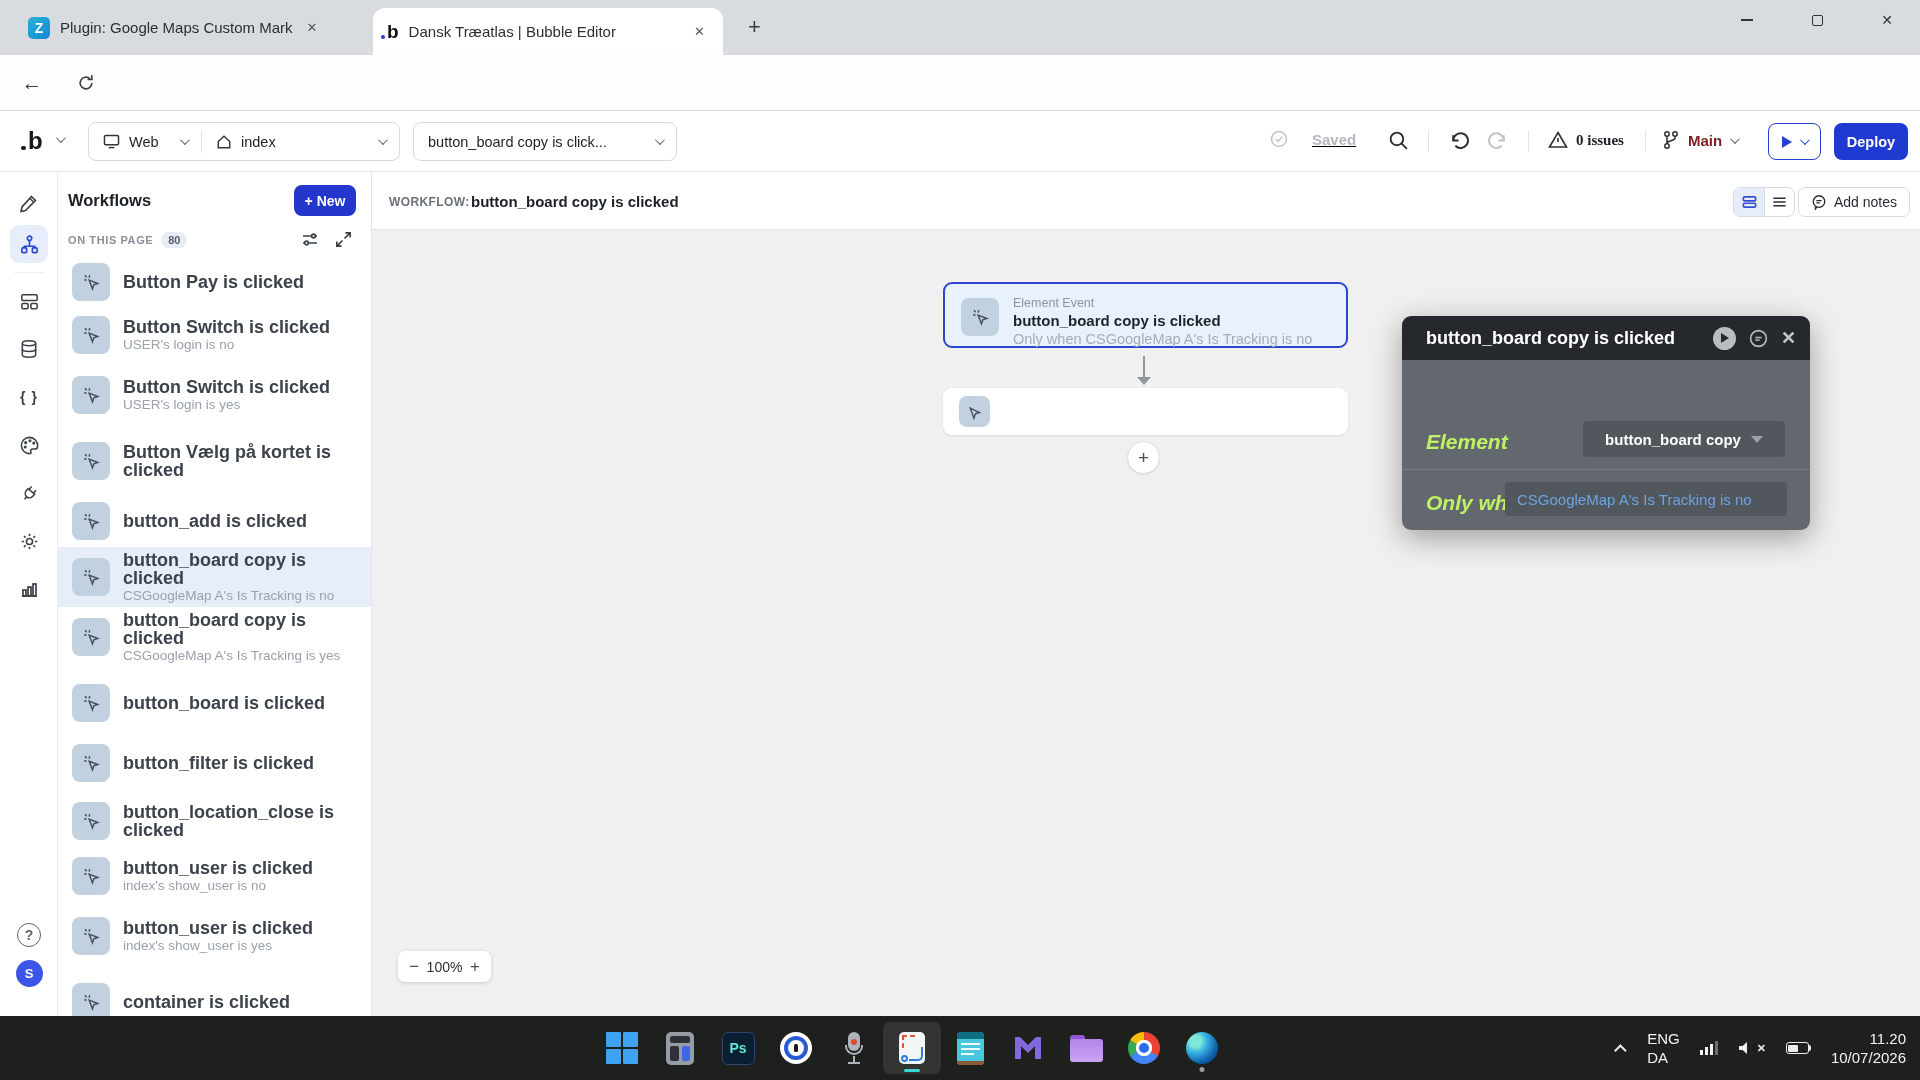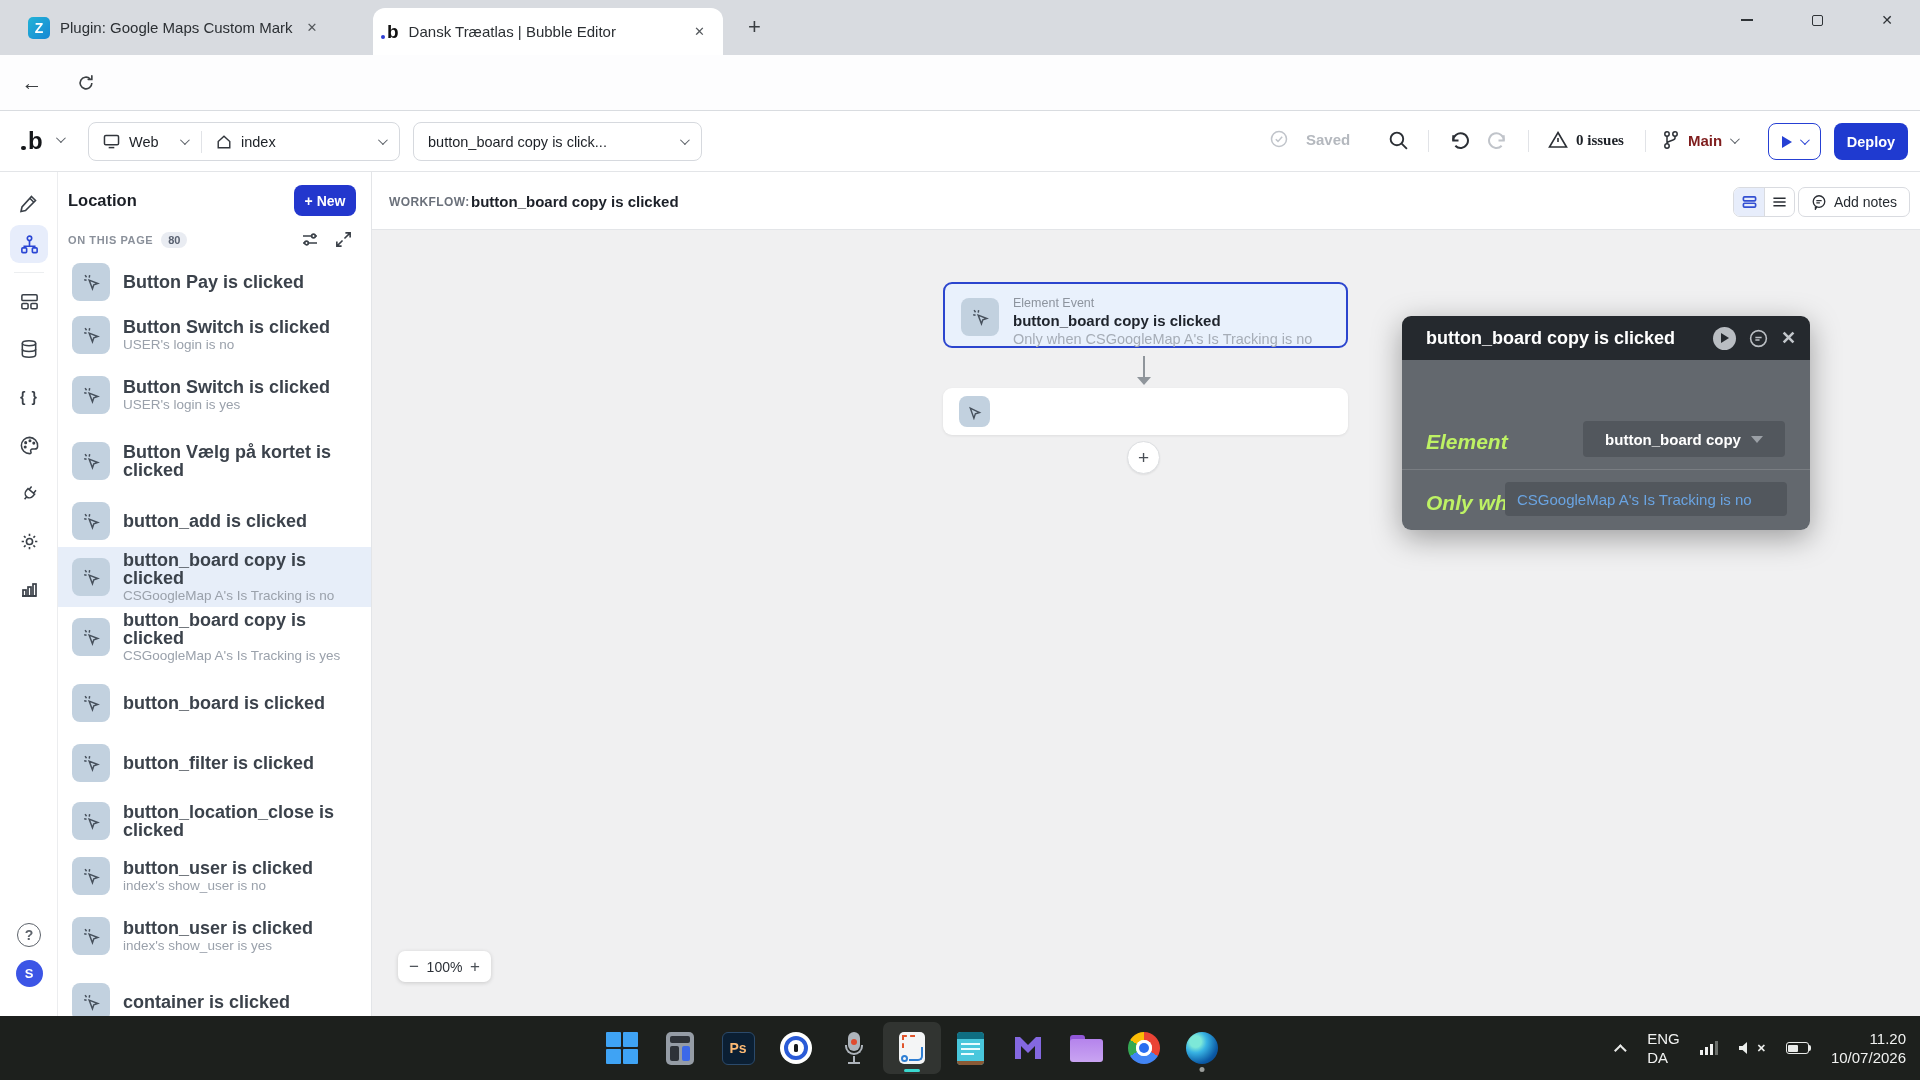--- a/index.html
+++ b/index.html
@@ -224,26 +224,26 @@
       </div>
       <div class="tb-sep"></div>
       <div style="display:flex;align-items:center;gap:9px;padding:0 14px;flex:1;">
         <svg width="16" height="16" viewBox="0 0 18 18" fill="none" stroke="#32363c" stroke-width="1.6">
             <path d="M2.5 8.5L9 2.5l6.5 6v7h-13z"></path>
           </svg>
         <span>index</span>
         <span class="chev" style="margin-left:auto;"></span>
       </div>
     </div>
-    <div class="drop abs" style="left:413px;top:11px;width:289px;height:39px;padding:10px 14px;text-align:center;">
+    <div class="drop abs" style="left:413px;top:11px;width:264px;height:39px;padding:10px 14px;text-align:center;">
       <span style="white-space:nowrap;overflow:hidden;text-overflow:ellipsis;max-width:200px;">button_board copy is click...</span>
       <span class="chev" style="margin-left:auto;"></span>
     </div>
 
-    <div class="abs" style="left:1270px;top:19px;display:flex;align-items:center;gap:18px;">
+    <div class="abs" style="left:1270px;top:19px;display:flex;align-items:center;gap:24px;text-decoration:underline;">
       <svg width="18" height="18" viewBox="0 0 18 18" fill="none" stroke="#c0c4ca" stroke-width="1.5">
           <circle cx="9" cy="9" r="7.5"></circle>
           <path d="M5.8 9.2l2.2 2.2 4.2-4.6"></path>
         </svg>
       <span class="gray" style="font-size:15px;font-weight:600;">Saved</span>
     </div>
     <svg class="abs" style="left:1388px;top:19px;" width="21" height="21" viewBox="0 0 20 20" fill="none" stroke="#2b2f35" stroke-width="1.8">
         <circle cx="8.5" cy="8.5" r="6"></circle>
         <path d="M13 13l5 5"></path>
       </svg>
@@ -345,21 +345,21 @@
     </div>
     <div class="rail-ic abs" style="top:744px;color:#5d636b;font-size:17px;font-weight:700;">
       <span style="width:24px;height:24px;border:1.7px solid #5d636b;border-radius:50%;display:flex;align-items:center;justify-content:center;font-size:14px;">?</span>
     </div>
     <div class="rail-ic abs" style="top:782px;">
       <span style="width:27px;height:27px;border-radius:50%;background:#3c55e6;color:#fff;font-size:13px;font-weight:700;display:flex;align-items:center;justify-content:center;">S</span>
     </div>
   </div>
 
   <div id="sidebar" class="abs">
-    <div class="sb-title abs" style="left:10px;top:19px;">Location</div>
+    <div class="sb-title abs" style="left:10px;top:19px;">Workflows</div>
     <div class="btn-new abs" style="left:236px;top:13px;width:62px;height:31px;">+ New</div>
     <div class="abs" style="left:10px;top:60px;display:flex;align-items:center;gap:8px;">
       <span class="sb-sec">ON THIS PAGE</span>
       <span class="badge">80</span>
     </div>
     <svg class="abs" style="left:242px;top:58px;" width="20" height="20" viewBox="0 0 20 20" fill="none" stroke="#3a4048" stroke-width="1.7">
         <path d="M3 6h9M15 6h2M3 13h2M8 13h9"></path>
         <circle cx="13.5" cy="6" r="1.8"></circle>
         <circle cx="6.5" cy="13" r="1.8"></circle>
       </svg>
@@ -616,21 +616,21 @@
           </span>
         </div>
       <div class="tb-slot">
         <span style="width:28px;height:33px;background:#959ca5;border-radius:5px;position:relative;">
           <span style="position:absolute;left:4px;top:4px;width:20px;height:7px;background:#2e3238;border-radius:2px;"></span>
           <span style="position:absolute;left:4px;top:14px;width:9px;height:15px;background:#2e3238;border-radius:2px;"></span>
           <span style="position:absolute;left:16px;top:14px;width:8px;height:15px;background:#3c68e8;border-radius:2px;"></span>
         </span>
       </div>
       <div class="tb-slot">
-        <span style="width:33px;height:33px;background:#0b1f33;border:1.5px solid #2b4a6b;border-radius:6px;color:#fdba74;font-size:14px;font-weight:700;display:flex;align-items:center;justify-content:center;">Ps</span>
+        <span style="width:33px;height:33px;background:#0b1f33;border:1.5px solid #2b4a6b;border-radius:6px;color:#5eead4;font-size:14px;font-weight:700;display:flex;align-items:center;justify-content:center;">Ps</span>
       </div>
       <div class="tb-slot">
         <span style="width:32px;height:32px;border-radius:50%;background:#fff;display:flex;align-items:center;justify-content:center;">
           <span style="width:24px;height:24px;border-radius:50%;border:4px solid #2a5bd7;display:flex;align-items:center;justify-content:center;">
               <span style="width:4px;height:8px;background:#17191c;border-radius:1.5px;"></span>
             </span>
         </span>
       </div>
       <div class="tb-slot">
         <span style="position:relative;width:20px;height:33px;">

